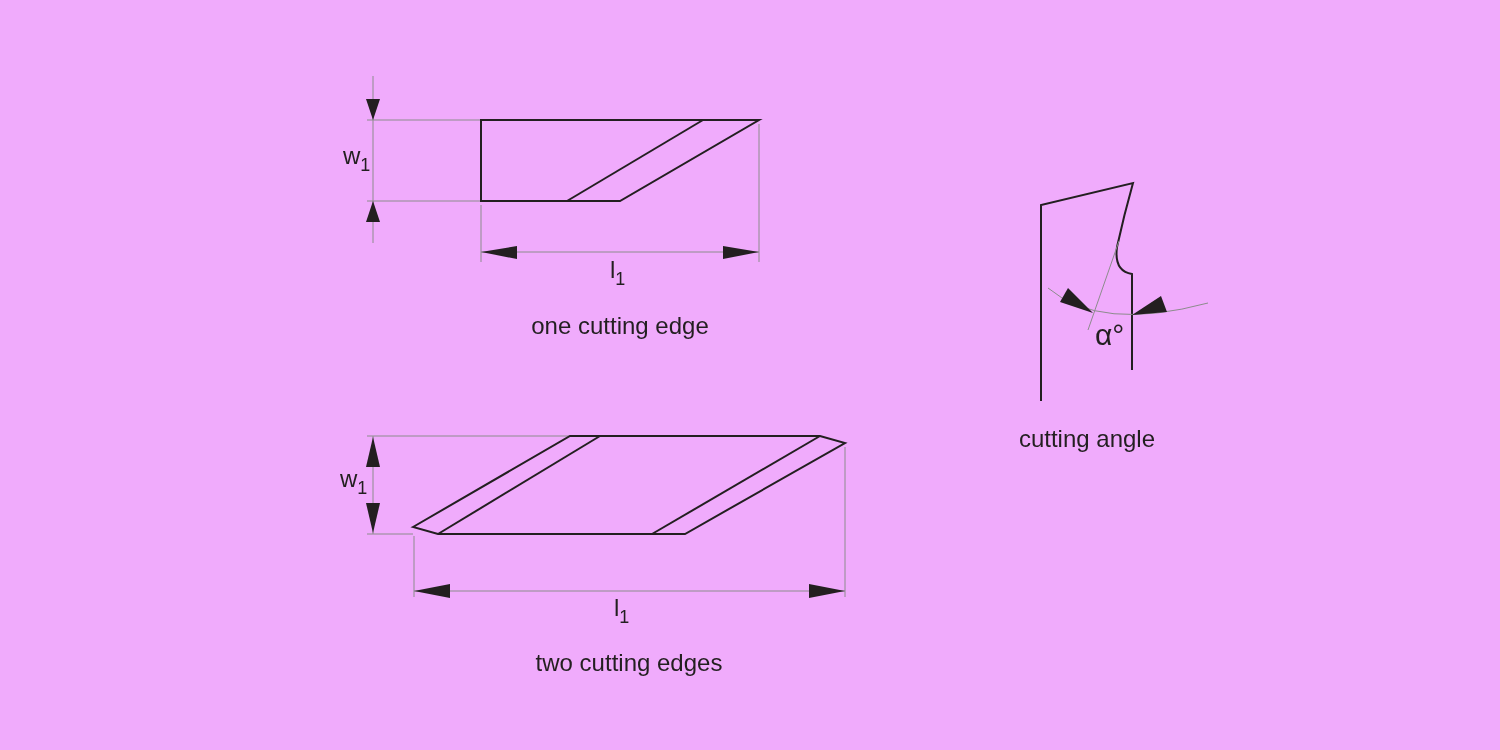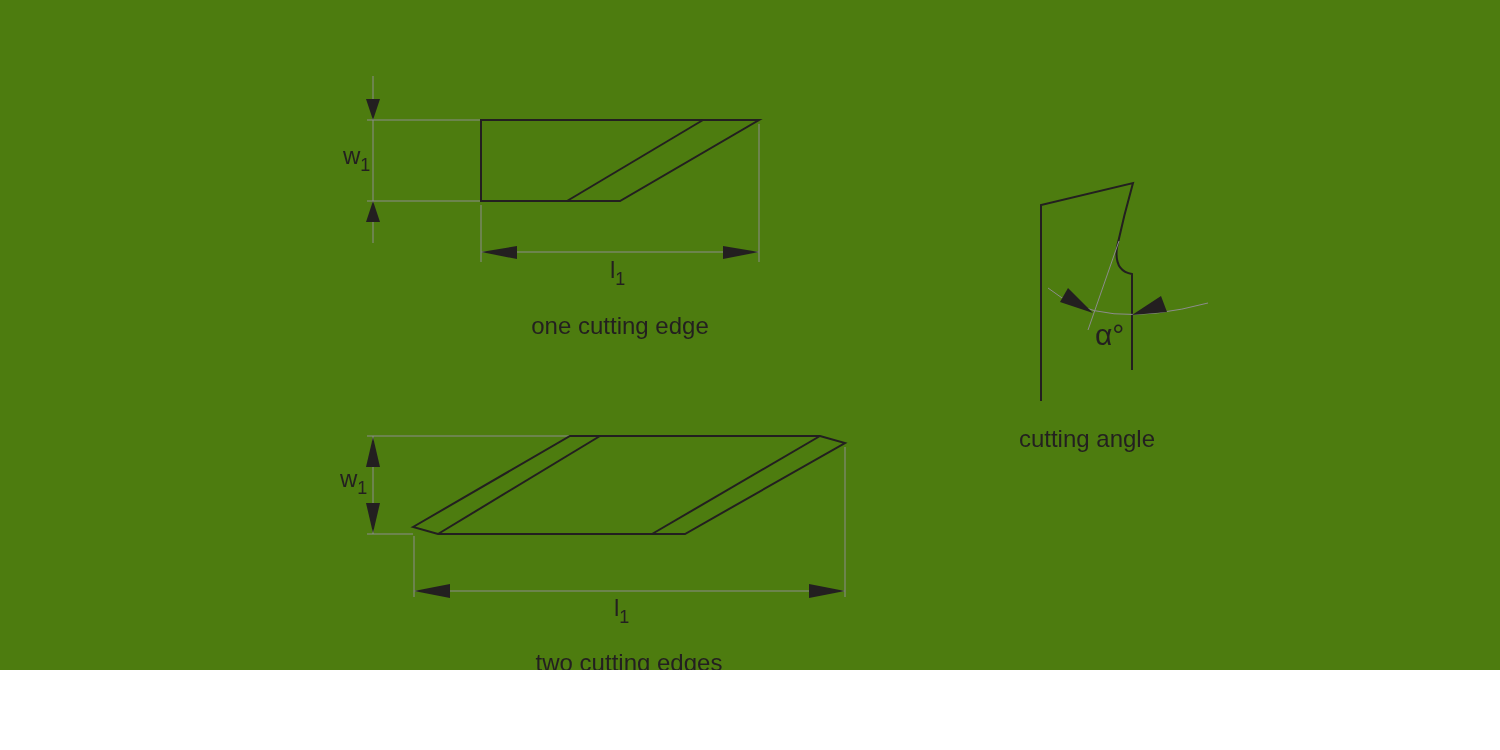--- a/index.html
+++ b/index.html
@@ -3,22 +3,22 @@
 <meta charset="utf-8">
 <style>
   html, body {
     margin: 0;
     padding: 0;
     background: #ffffff;
   }
   #canvas {
     position: relative;
     width: 1500px;
-    height: 670px;
-    background: #4d7c0f;
+    height: 750px;
+    background: #f0abfc;
     overflow: hidden;
     font-family: "Liberation Sans", sans-serif;
   }
   svg { display: block; }
   .outline {
     fill: none;
     stroke: #231f20;
     stroke-width: 2;
     stroke-linejoin: miter;
     stroke-linecap: butt;

